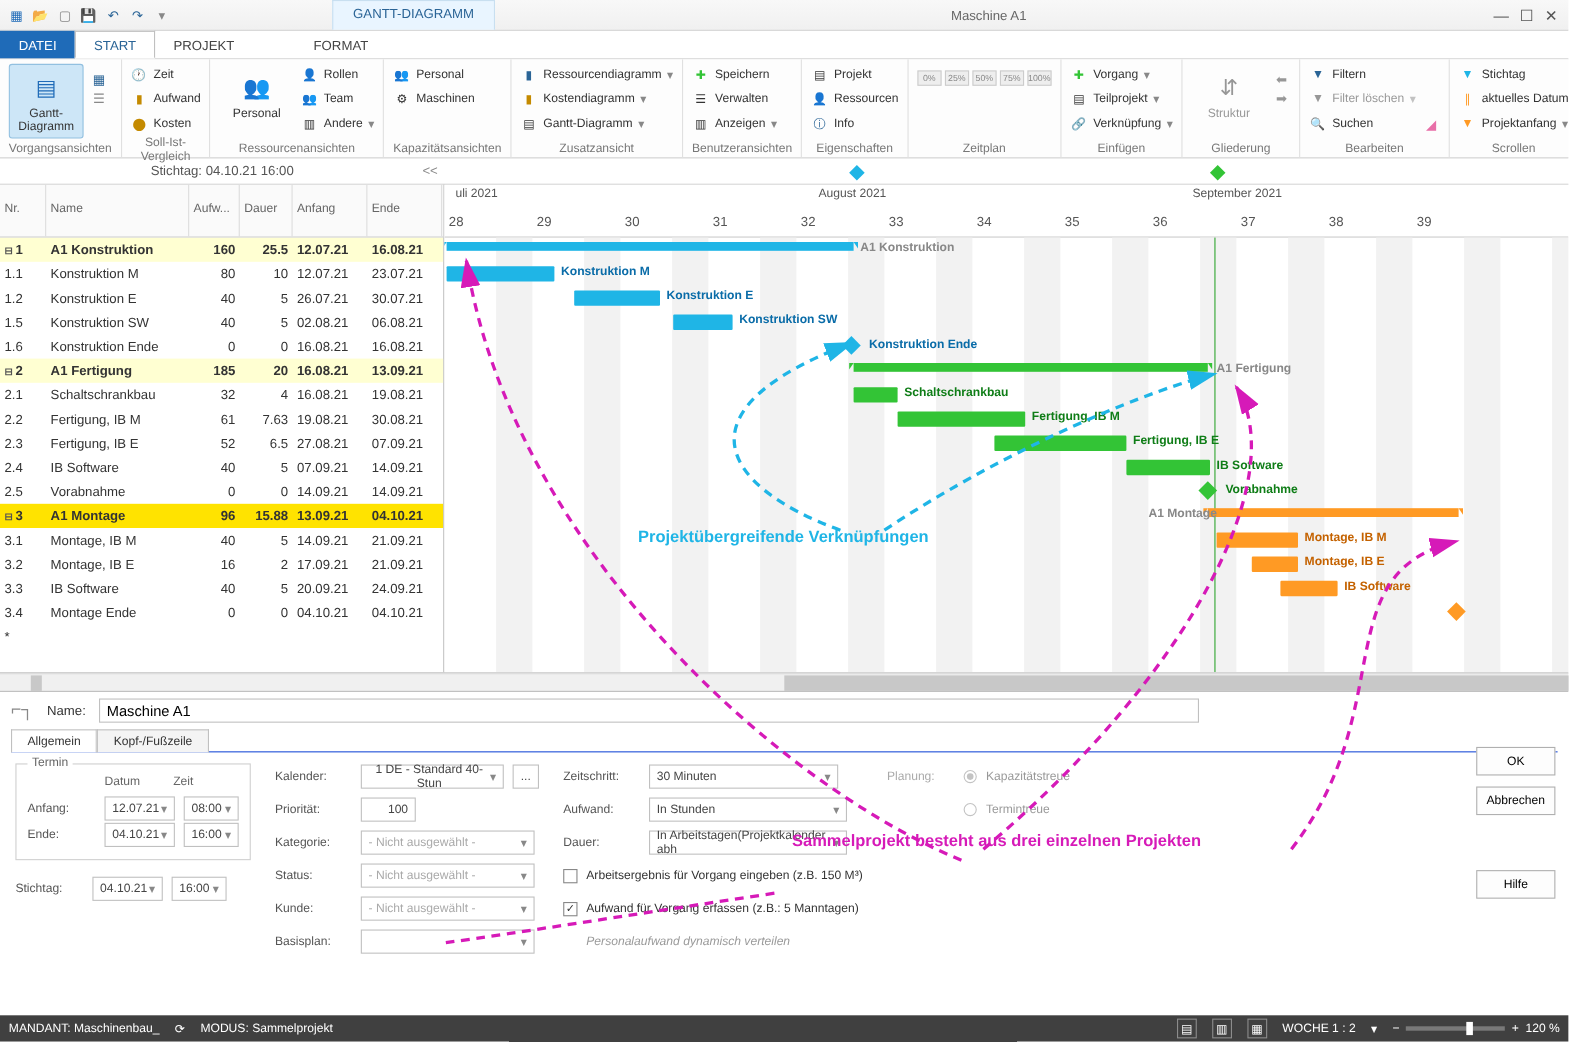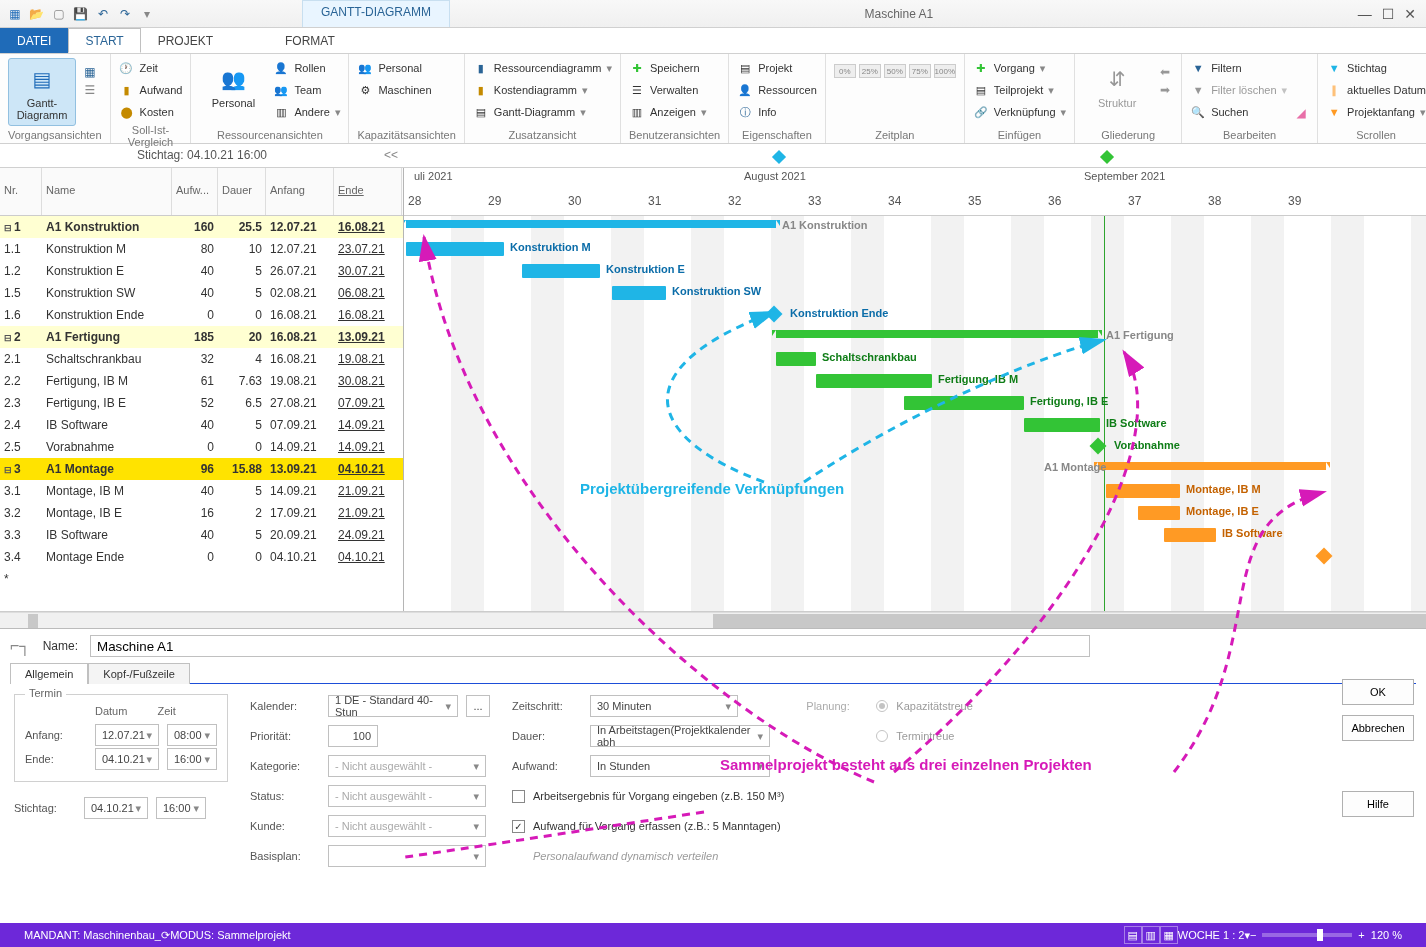--- a/index.html
+++ b/index.html
@@ -44,21 +44,21 @@
 .diamond.green { background:#33c436; left:698px; }
 
 
 .main { display:flex; height:444px; border-bottom:1px solid #ccc; position:relative; }
 .grid { width:404px; border-right:1px solid #b5b5b5; display:flex; flex-direction:column; position:relative; }
 .grid-head { display:flex; height:48px; border-bottom:1px solid #ccc; background:#fafafa; }
 .grid-head > div { border-right:1px solid #ddd; padding:16px 4px 0; font-size:11px; color:#666; }
 .grid-body { overflow:hidden; }
 .grow { display:flex; height:22px; align-items:center; }
 .grow > div { padding:0 4px; white-space:nowrap; overflow:hidden; text-overflow:ellipsis; }
-.c-nr { width:42px; } .c-name { width:130px; } .c-aufw { width:46px; text-align:right; } .c-dauer { width:48px; text-align:right; } .c-anf { width:68px; } .c-ende { width:68px;text-decoration:underline; }
+.c-nr { width:42px; } .c-name { width:130px; } .c-aufw { width:46px; text-align:right; } .c-dauer { width:48px; text-align:right; } .c-anf { width:68px; } .c-ende { width:68px; }
 .grow.summary { font-weight:bold; background:#ffffd2; }
 .grow.summary.yellow { background:#ffe300; }
 .exp { width:10px; display:inline-block; font-size:9px; color:#555; }
 
 
 .gantt { flex:1; position:relative; overflow:hidden; background:#fff;text-align:center; }
 .gantt-head { height:48px; border-bottom:1px solid #ccc; position:relative; }
 .gh-month { position:absolute; top:2px; font-size:11px; color:#555; }
 .gh-tick { position:absolute; top:26px; font-size:12px; color:#555; }
 .gantt-body { position:absolute; left:0; right:0; top:48px; bottom:0; }
@@ -103,21 +103,21 @@
 .plabel { width:62px; font-size:11px; color:#555; }
 .plabel.w { width:70px; }
 .pin { height:22px; border:1px solid #c0c0c0; background:#fff; padding:0 6px; font-size:11px; color:#444; display:flex; align-items:center; }
 .pin.sel::after { content:"▾"; margin-left:auto; color:#888; }
 .fieldset { border:1px solid #d0d0d0; padding:8px 10px 10px; }
 .fieldset > .legend { font-size:11px; color:#666; margin-top:-16px; background:#fff; width:max-content; padding:0 4px; }
 .btncol { position:absolute; right:12px; top:50px; display:flex; flex-direction:column; gap:10px; }
 .btncol button { width:72px; height:26px; border:1px solid #b0b0b0; background:#fdfdfd; font-size:11px; }
 
 
-.statusbar { position:absolute; bottom:0; left:0; right:0; height:24px; background:#6d28d9; color:#fff; display:flex; align-items:center; font-size:11px; padding:0 24px; }
+.statusbar { position:absolute; bottom:0; left:0; right:0; height:24px; background:#404040; color:#fff; display:flex; align-items:center; font-size:11px; padding:0 8px; gap:14px; }
 .statusbar .spacer { flex:1; }
 .sb-btn { width:18px; height:18px; border:1px solid rgba(255,255,255,.4); display:flex; align-items:center; justify-content:center; }
 .zoom-ctrl { display:flex; align-items:center; gap:6px; }
 .zoom-track { width:90px; height:4px; background:rgba(255,255,255,.3); position:relative; }
 .zoom-knob { position:absolute; width:6px; height:12px; background:#fff; top:-4px; left:55px; }
 
 .chk { width:13px; height:13px; border:1px solid #888; display:inline-flex; align-items:center; justify-content:center; font-size:10px; }
 .radio { width:12px; height:12px; border:1px solid #888; border-radius:50%; display:inline-flex; align-items:center; justify-content:center; }
 .radio > span { width:6px; height:6px; background:#888; border-radius:50%; }
 </style>
@@ -645,21 +645,21 @@
       <div class="prow" style="margin-top:8px;">
         <span class="plabel">Stichtag:</span>
         <div class="pin sel" style="width:64px;">04.10.21</div>
         <div class="pin sel" style="width:50px;">16:00</div>
       </div>
     </div>
 
     <div class="pcol">
       <div class="prow">
           <span class="plabel w">Kalender:</span>
-          <div class="pin sel" style="width:130px;">1 DE - Standard 40-Stun</div>
+          <div class="pin sel" style="width:130px;text-align:center;">1 DE - Standard 40-Stun</div>
           <div class="pin" style="width:24px; justify-content:center;">...</div>
         </div>
       <div class="prow">
           <span class="plabel w">Priorität:</span>
           <div class="pin" style="width:50px; justify-content:flex-end;">100</div>
         </div>
       <div class="prow">
           <span class="plabel w">Kategorie:</span>
           <div class="pin sel" style="width:158px; color:#aaa;">- Nicht ausgewählt -</div>
         </div>
@@ -673,29 +673,29 @@
         </div>
       <div class="prow">
           <span class="plabel w">Basisplan:</span>
           <div class="pin sel" style="width:158px;"></div>
         </div>
     </div>
 
     <div class="pcol">
       <div class="prow">
           <span class="plabel w">Zeitschritt:</span>
-          <div class="pin sel" style="width:148px;">30 Minuten</div>
+          <div class="pin sel" style="width:172px;">30 Minuten</div>
+        </div>
+      <div class="prow">
+          <span class="plabel w">Aufwand:</span>
+          <div class="pin sel" style="width:180px;">In Stunden</div>
         </div>
       <div class="prow">
           <span class="plabel w">Dauer:</span>
           <div class="pin sel" style="width:180px;">In Arbeitstagen(Projektkalender abh</div>
-        </div>
-      <div class="prow">
-          <span class="plabel w">Aufwand:</span>
-          <div class="pin sel" style="width:180px;">In Stunden</div>
         </div>
       <div class="prow">
           <span class="chk"></span>
           <span style="font-size:11px;">Arbeitsergebnis für Vorgang eingeben (z.B. 150 M³)</span>
         </div>
       <div class="prow">
           <span class="chk">✓</span>
           <span style="font-size:11px;">Aufwand für Vorgang erfassen (z.B.: 5 Manntagen)</span>
         </div>
       <div class="prow" style="opacity:.5;font-style:italic;">

